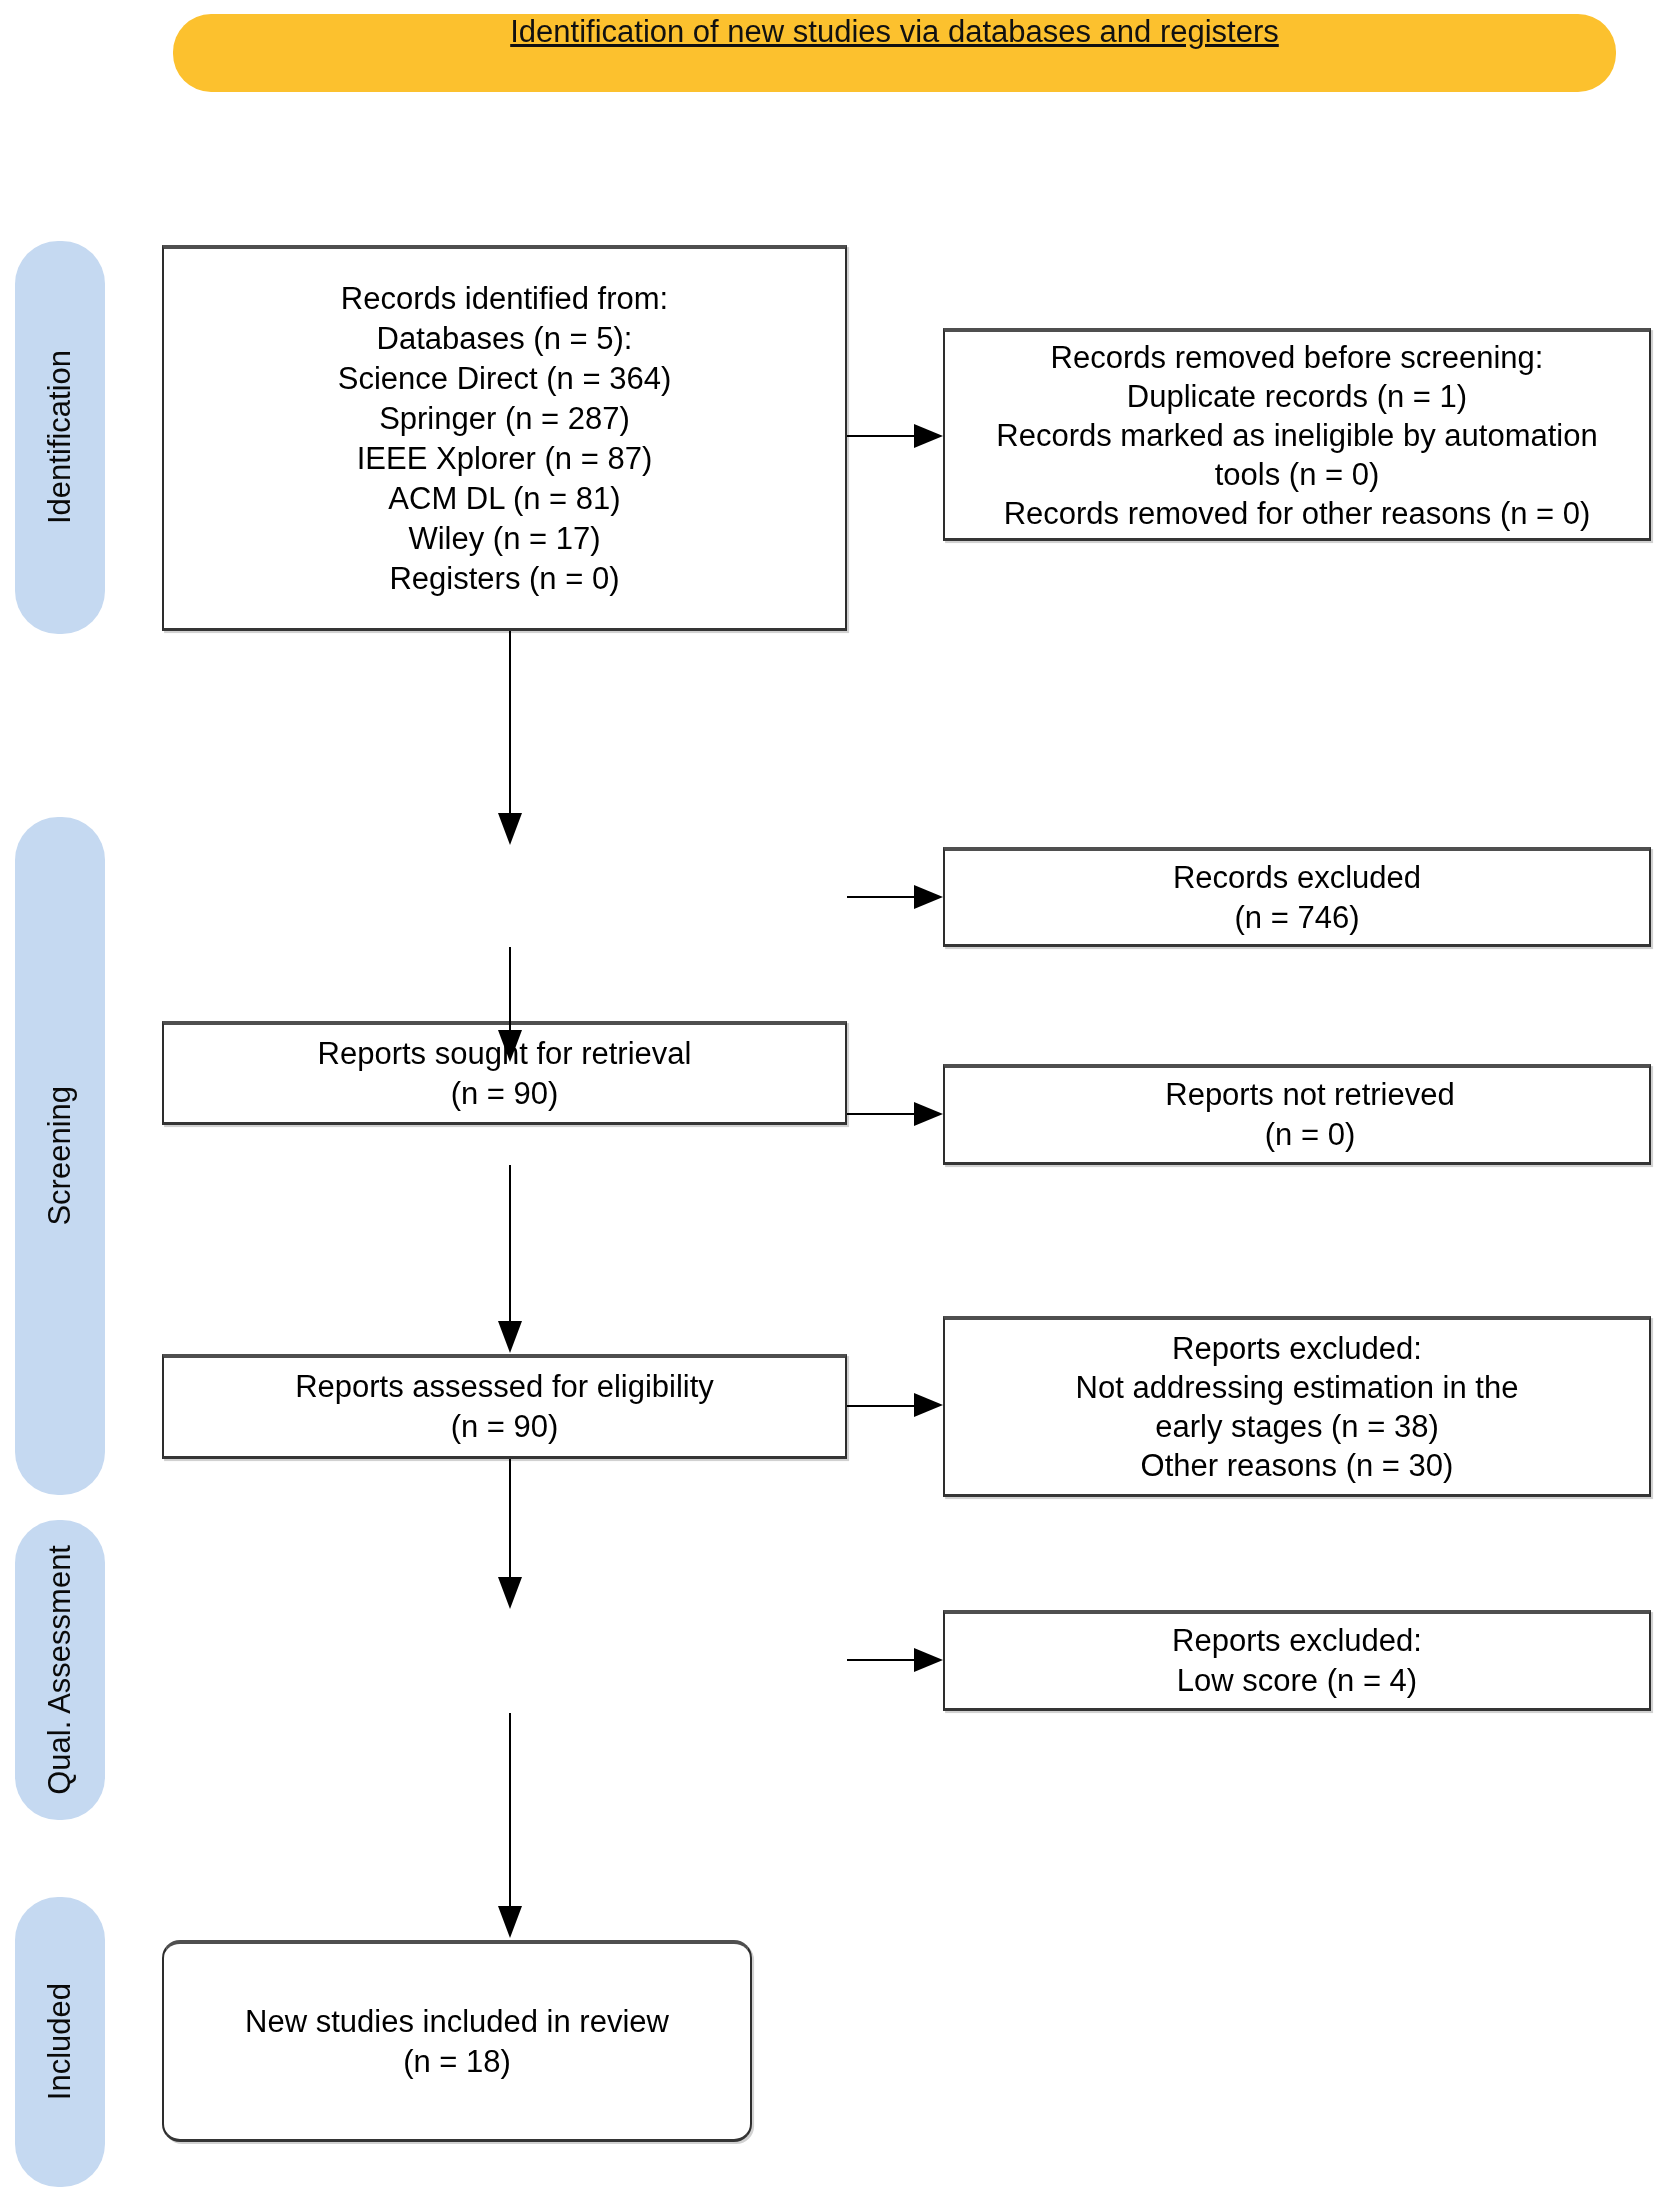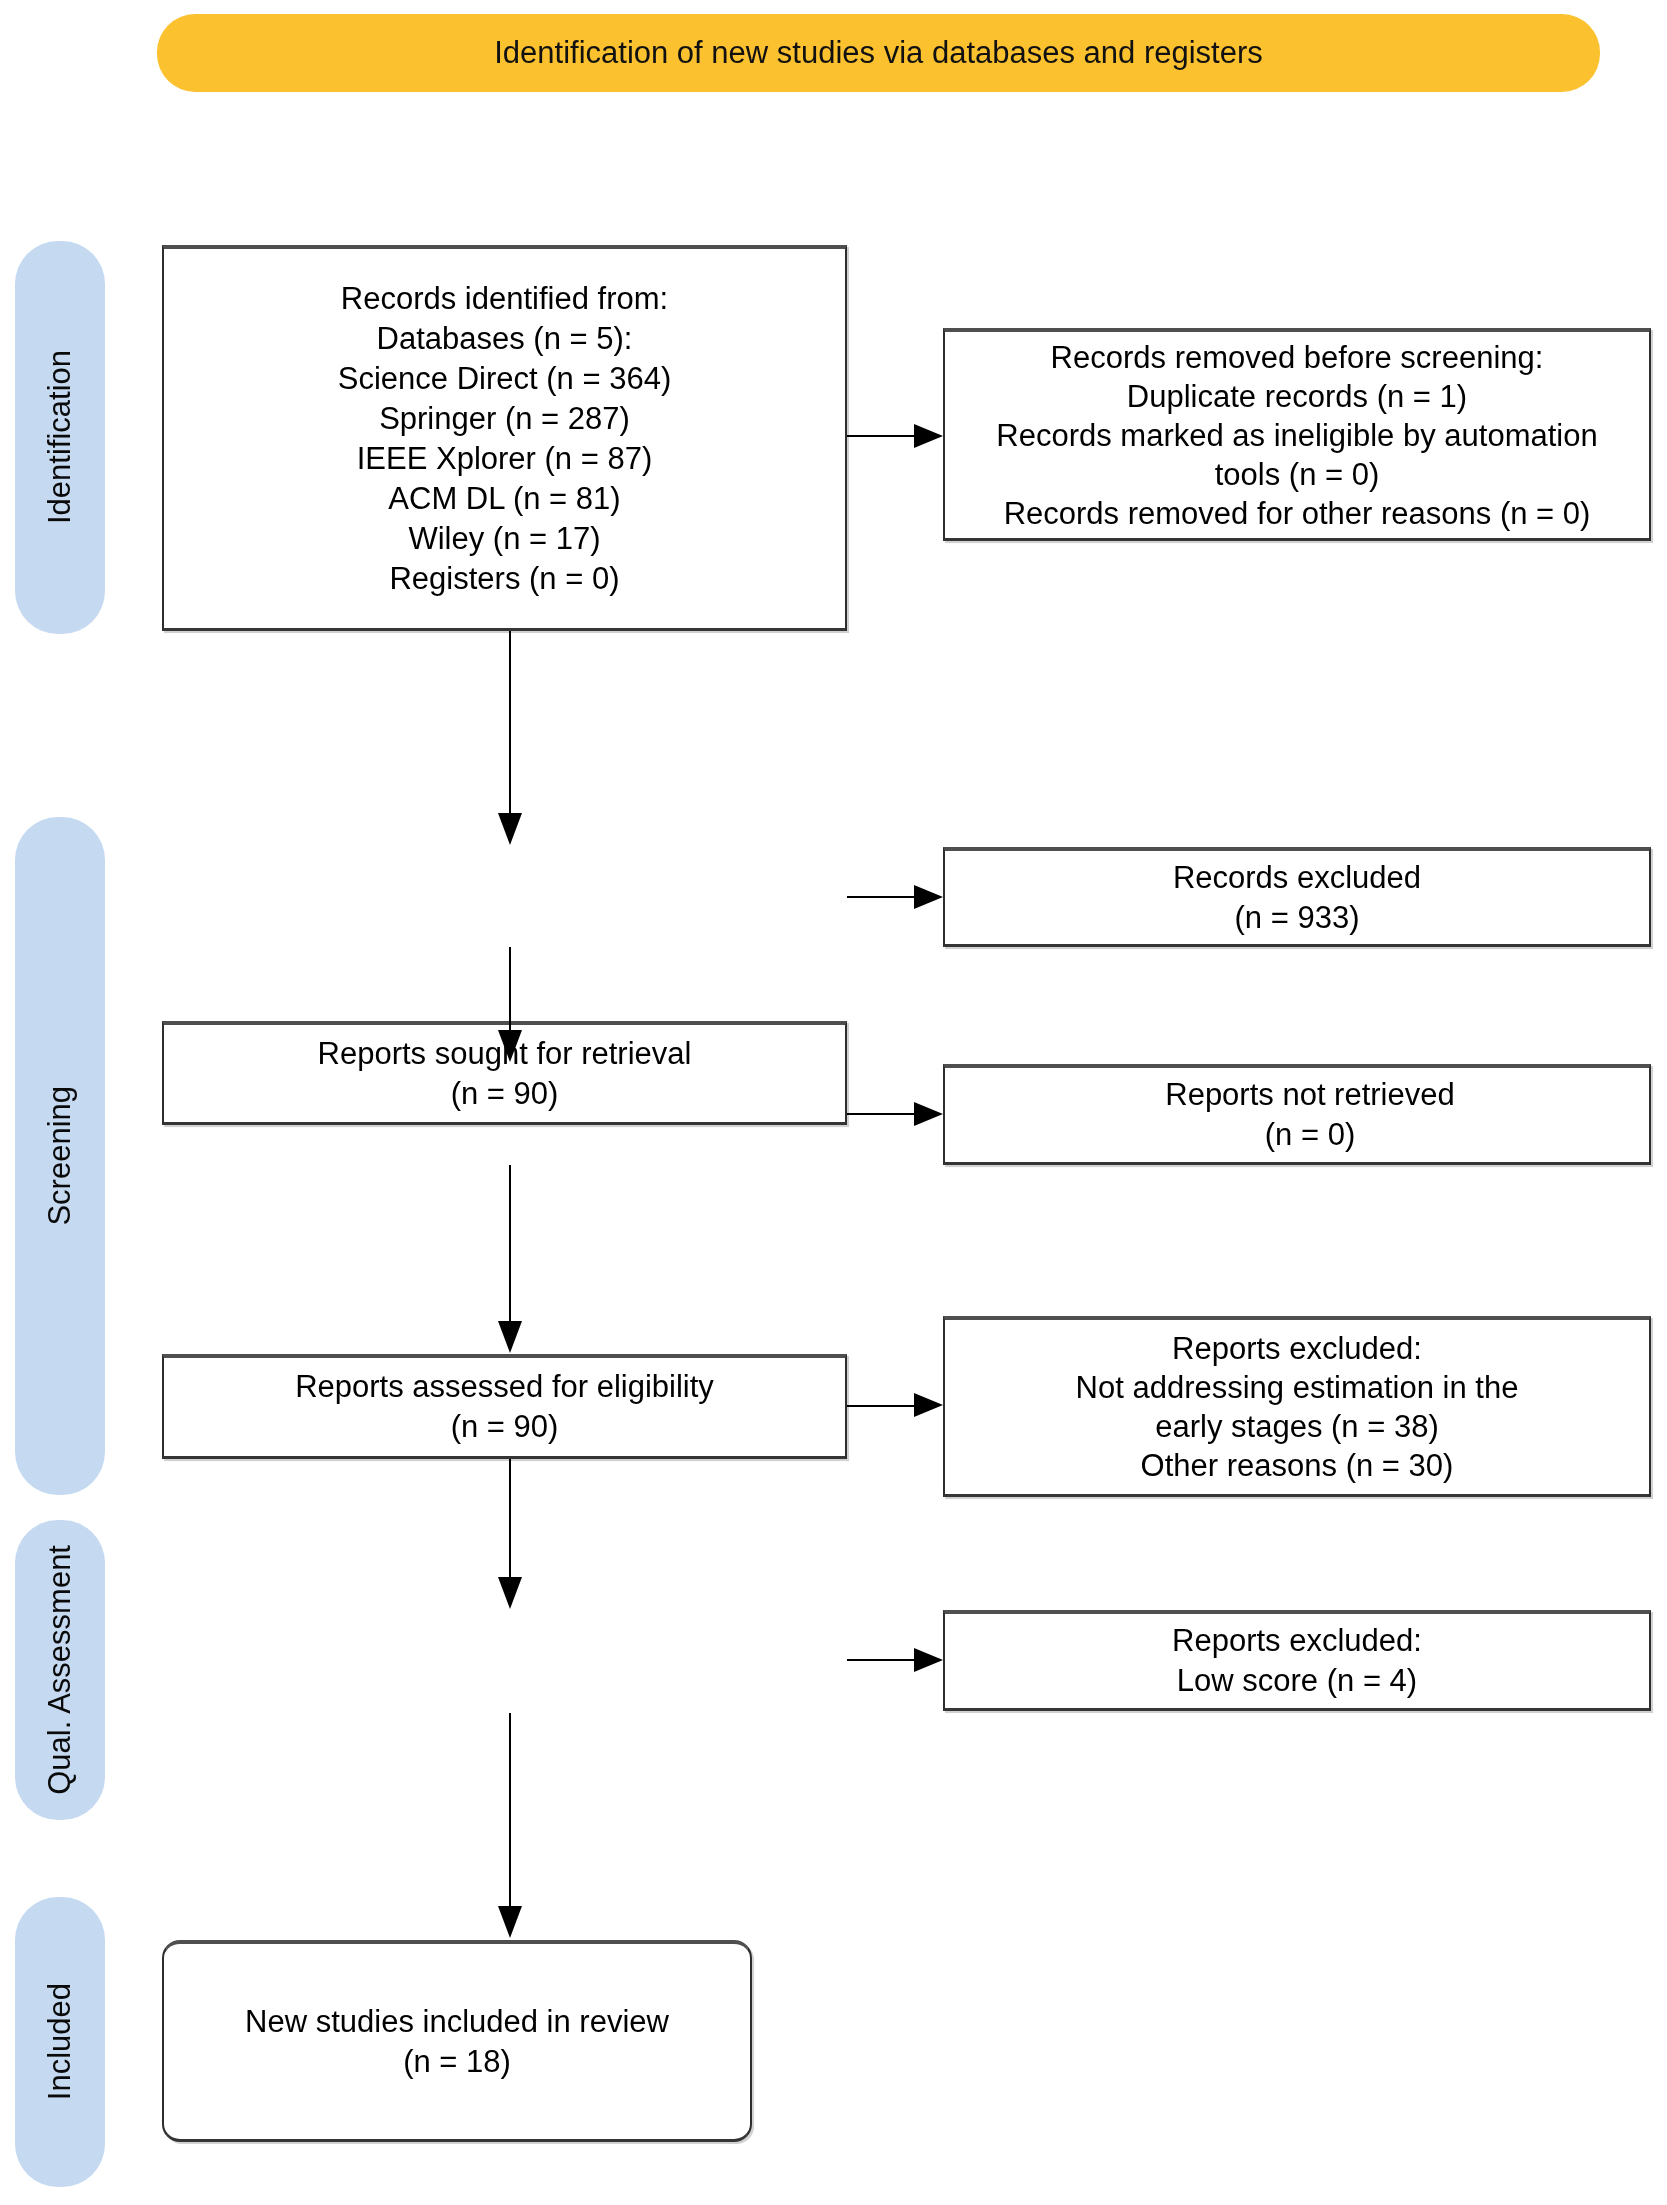--- a/index.html
+++ b/index.html
@@ -8,27 +8,28 @@
     width: 1668px;
     height: 2205px;
     background: #ffffff;
     font-family: "Liberation Sans", sans-serif;
     color: #000000;
   }
 
   
   .banner {
     position: absolute;
-    left: 157px; top: 14px;
+    left: 173px; top: 14px;
     width: 1443px; height: 78px;
     background: #FCC12E;
     border-radius: 38px;
-    display: flex; align-items: center; justify-content: center;
+    display: flex; align-items: flex-start; justify-content: center;
     font-size: 31px;
     color: #111111;
+    text-decoration: underline;
   }
 
   
   .stage {
     position: absolute;
     left: 15.4px; width: 90px;
     background: #C5D9F1;
     border-radius: 43px;
     display: flex; align-items: center; justify-content: center;
   }
@@ -109,21 +110,21 @@
 (n = 90)</div>
   <div class="box" style="left:162px; top:1940px; width:590px; height:202px;border-radius:18px;">New studies included in review
 (n = 18)</div>
 
   <div class="box tight" style="left:943px; top:328px; width:708px; height:213px;">Records removed before screening:
 Duplicate records (n = 1)
 Records marked as ineligible by automation
 tools (n = 0)
 Records removed for other reasons (n = 0)</div>
   <div class="box" style="left:943px; top:847px; width:708px; height:100px;">Records excluded
-(n = 933)</div>
+(n = 746)</div>
   <div class="box" style="left:943px; top:1064px; width:708px; height:101px;padding-left:26px;">Reports not retrieved
 (n = 0)</div>
   <div class="box tight" style="left:943px; top:1316px; width:708px; height:181px;">Reports excluded:
 Not addressing estimation in the
 early stages (n = 38)
 Other reasons (n = 30)</div>
   <div class="box" style="left:943px; top:1610px; width:708px; height:101px;">Reports excluded:
 Low score (n = 4)</div>
 
   <div class="vline" style="left:509px; top:631px;  height:190px;"></div>

